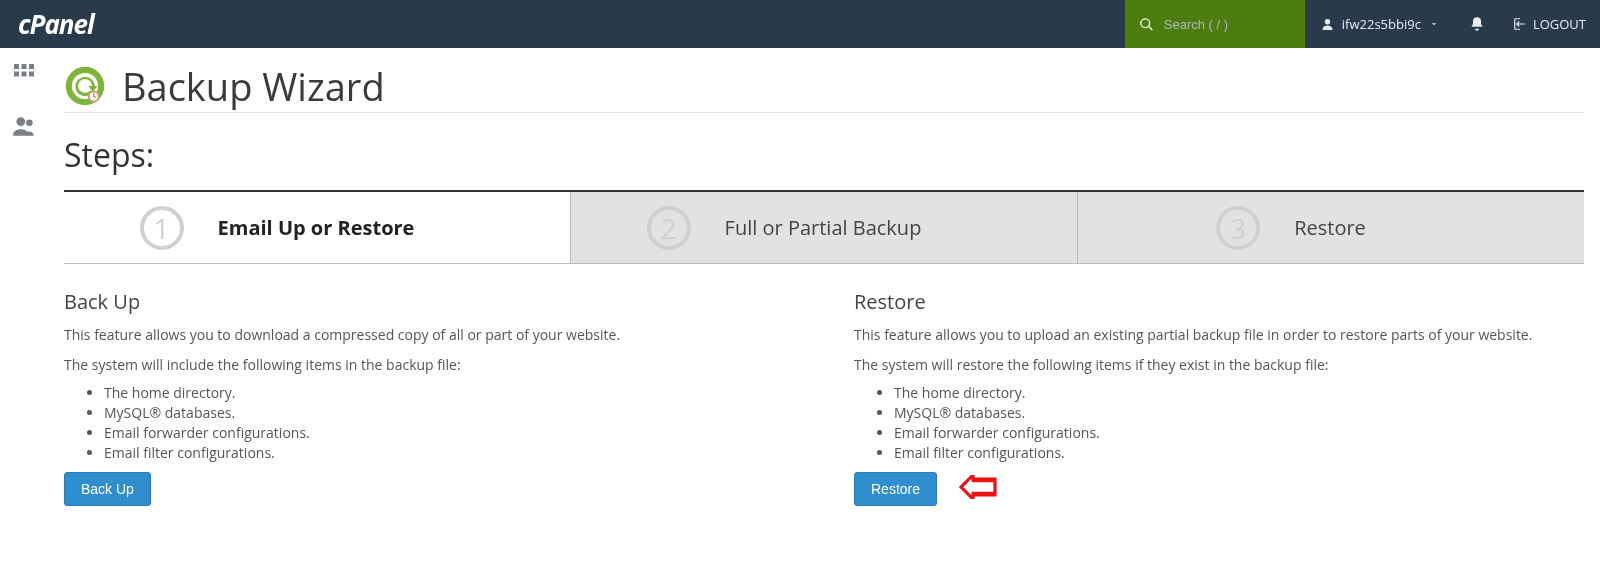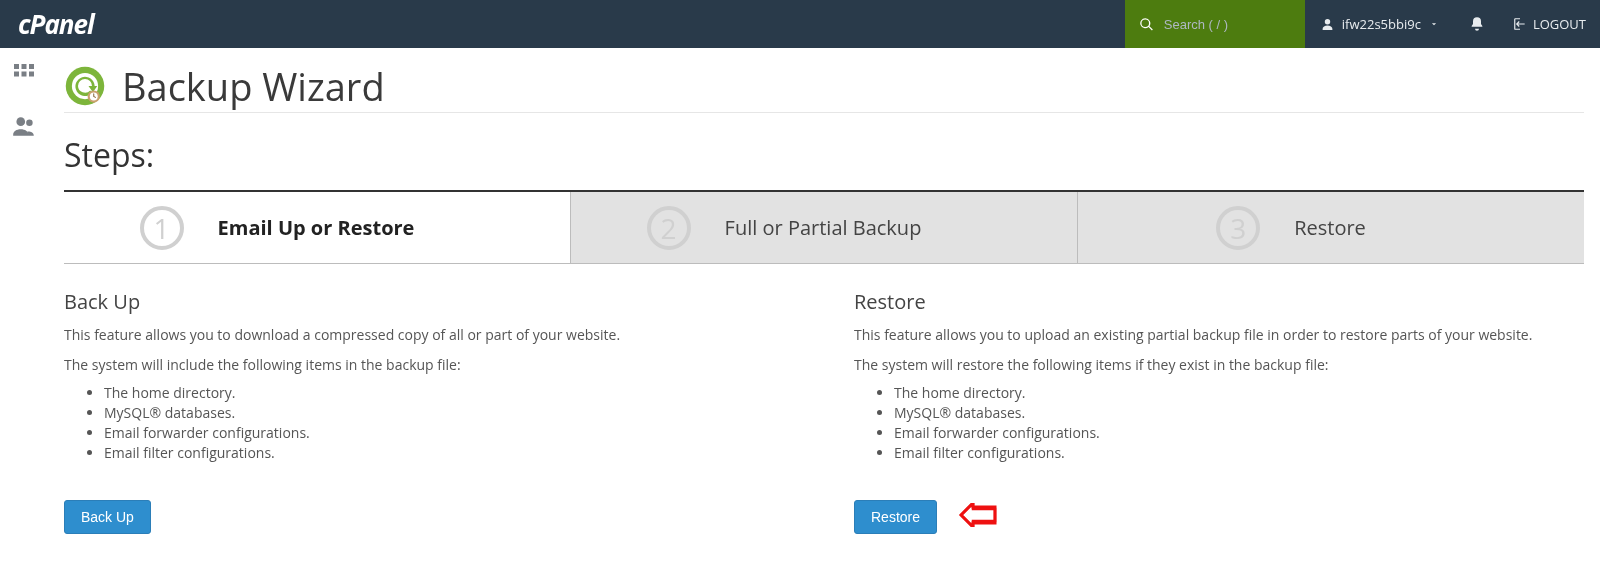--- a/index.html
+++ b/index.html
@@ -74,21 +74,21 @@
     margin-left: -60px; position: relative; left: -20px;
   }
   .step-inner { display: flex; align-items: center; gap: 14px; }
 
   .columns {
     display: flex; gap: 60px; margin-top: 24px;
   }
   .col { flex: 1; }
   .col h2 { font-size: 20px; font-weight: 400; color: #444; margin-bottom: 8px; }
   .col p { font-size: 14px; color: #555; line-height: 1.7; margin-bottom: 6px; }
-  .col ul { margin: 4px 0 30px 40px; font-size: 14px; color: #555; line-height: 1.45; }
+  .col ul { margin: 4px 0 2px 40px; font-size: 14px; color: #555; line-height: 1.45; }
   .col ul li { list-style: disc; }
 
   .btn {
     display: inline-block; background: #2e8ece; color: #fff; border: 1px solid #2b7eb8; border-radius: 3px;
     padding: 8px 16px; font-size: 14px; cursor: pointer; margin-top: 6px;
   }
 
   .arrow-annot {
     display: inline-block; margin-left: 18px; vertical-align: middle;
   }

